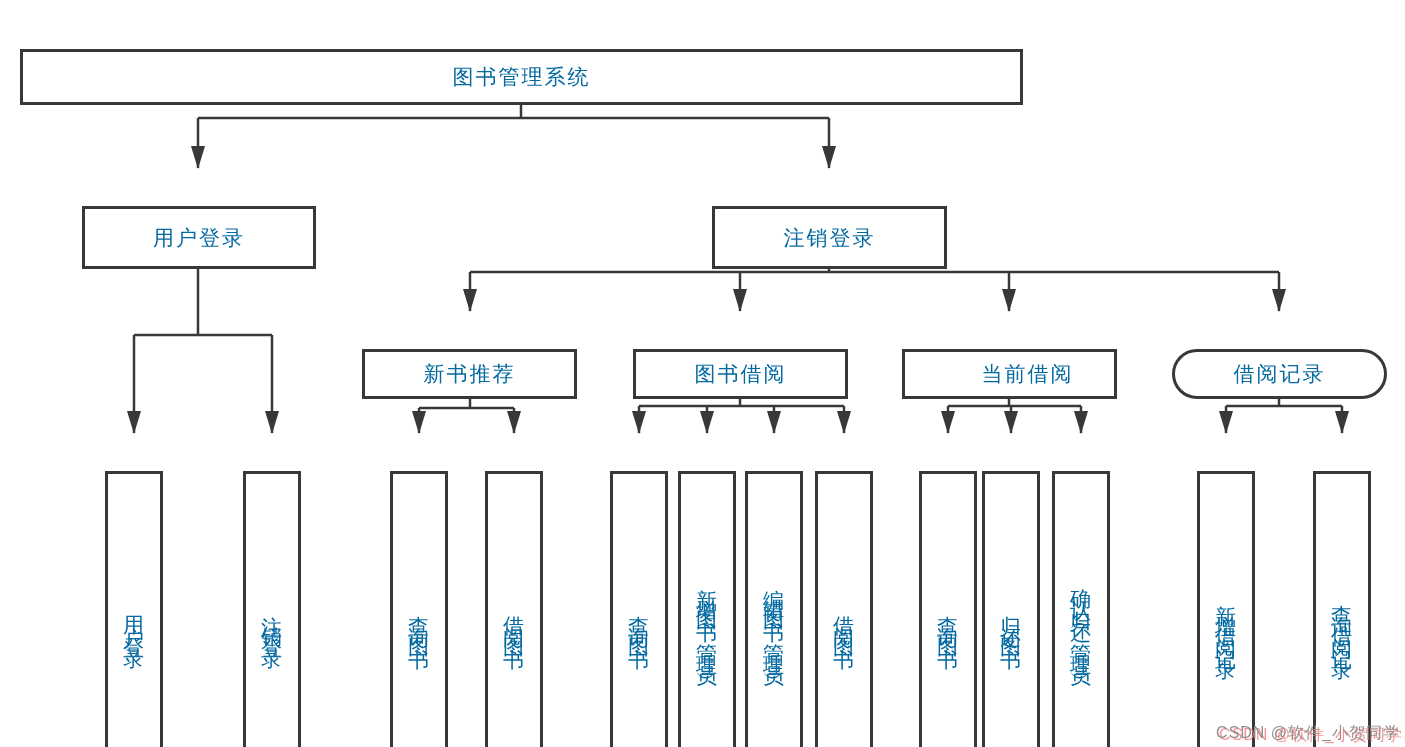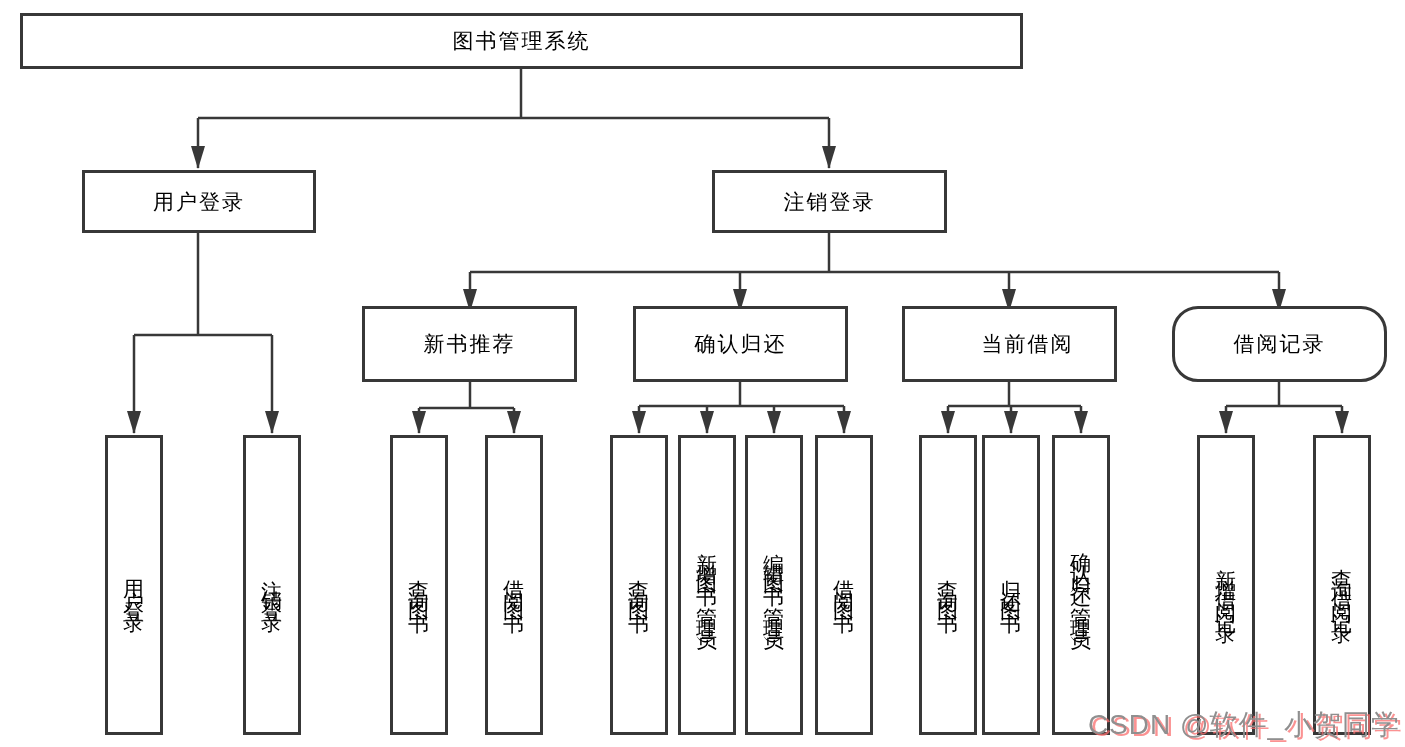--- a/index.html
+++ b/index.html
@@ -12,45 +12,46 @@
   }
   .wires {
     position:absolute; left:0; top:0;
     width:1405px; height:747px;
   }
   .node {
     position:absolute;
     box-sizing:border-box;
     border:3px solid #383838;
     background:#ffffff;
-    color:#000000;
+    color:#0369a1;
     display:flex;
     align-items:center;
     justify-content:center;
+    margin-top:36px;
   }
   .h-label {
     font-size:21px;
     letter-spacing:2px;
     white-space:nowrap;
   }
   .v-label {
     writing-mode:vertical-rl;
     text-orientation:mixed;
     font-size:21px;
     letter-spacing:11px;
     line-height:1;
     white-space:nowrap;
   }
   
   .n-root   { left:20px;   top:13px;  width:1003px; height:56px; }
   
   .n-l2a    { left:82px;   top:170px; width:234px;  height:63px; }
   .n-l2b    { left:712px;  top:170px; width:235px;  height:63px; }
   
-  .l3       { top:306px; width:215px; height:76px; }
+  .l3       { top:313px; width:215px; height:50px; }
   .n-l3a    { left:362px; }
   .n-l3b    { left:633px; }
   .n-l3c    { left:902px;padding-left:36px; }
   .n-l3d    { left:1172px;border-radius:26px; }
   
   .l4       { top:435px; width:58px; height:300px; }
   .n-login  { left:105px; }
   .n-logout { left:243px; }
   .n-nb1    { left:390px; }
   .n-nb2    { left:485px; }
@@ -59,21 +60,21 @@
   .n-bb3    { left:745px; }
   .n-bb4    { left:815px; }
   .n-cb1    { left:919px; }
   .n-cb2    { left:982px; }
   .n-cb3    { left:1052px; }
   .n-br1    { left:1197px; }
   .n-br2    { left:1313px; }
   .watermark {
     position:absolute;
     right:5px; bottom:3px;
-    font-size:28px;
+    font-size:16px;
     letter-spacing:1px;
     color:#8f8f8f;
     text-shadow:3px 2px 0 rgba(250,110,110,0.75);
     white-space:nowrap;
     z-index:5;
   }
 </style>
 </head>
 <body>
 
@@ -137,21 +138,21 @@
     <span class="h-label">用户登录</span>
   </div>
   <div class="node n-l2b">
     <span class="h-label">注销登录</span>
   </div>
 
   <div class="node l3 n-l3a">
     <span class="h-label">新书推荐</span>
   </div>
   <div class="node l3 n-l3b">
-    <span class="h-label">确认归还</span>
+    <span class="h-label">图书借阅</span>
   </div>
   <div class="node l3 n-l3c">
     <span class="h-label">当前借阅</span>
   </div>
   <div class="node l3 n-l3d">
     <span class="h-label">借阅记录</span>
   </div>
 
   <div class="node l4 n-login">
     <span class="v-label">用户登录</span>

